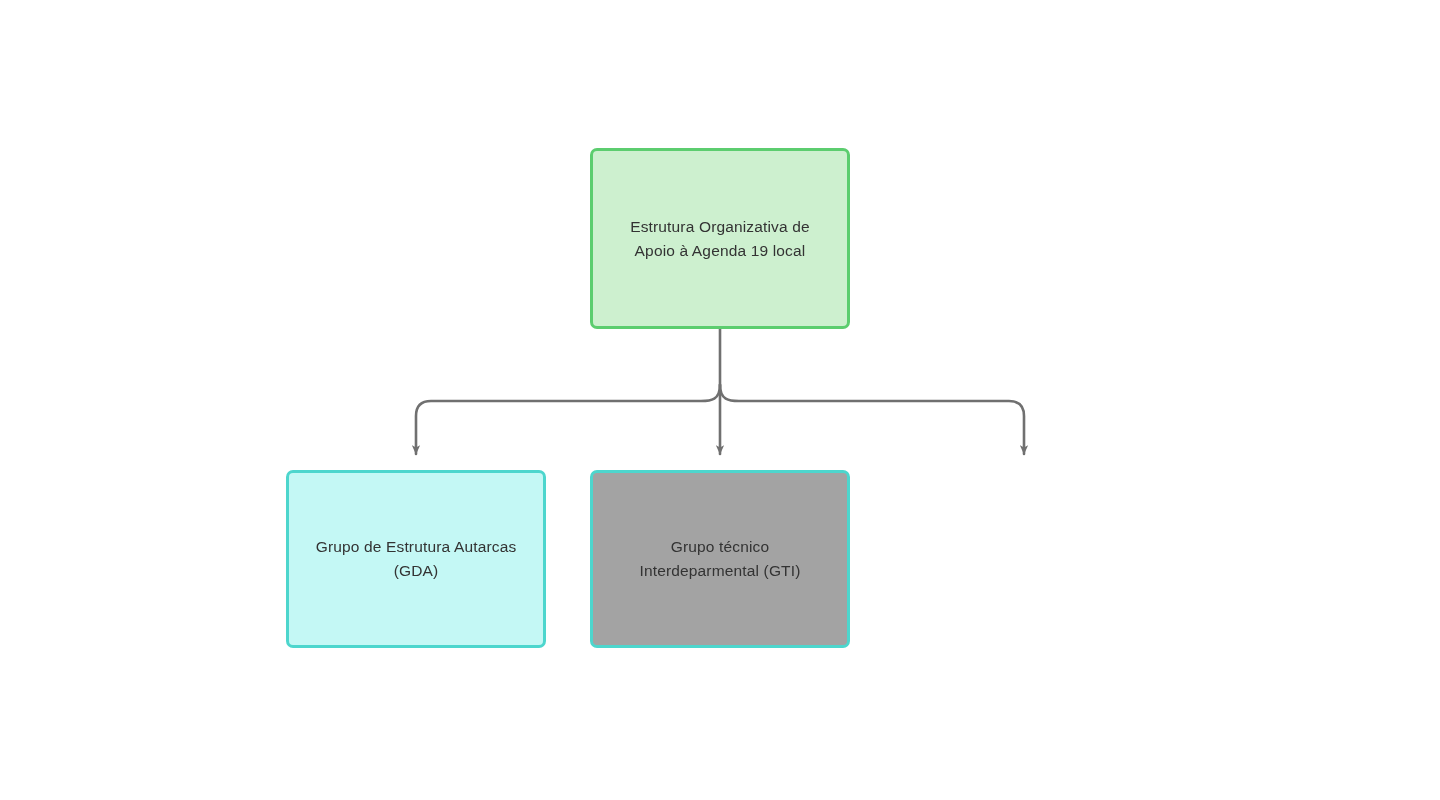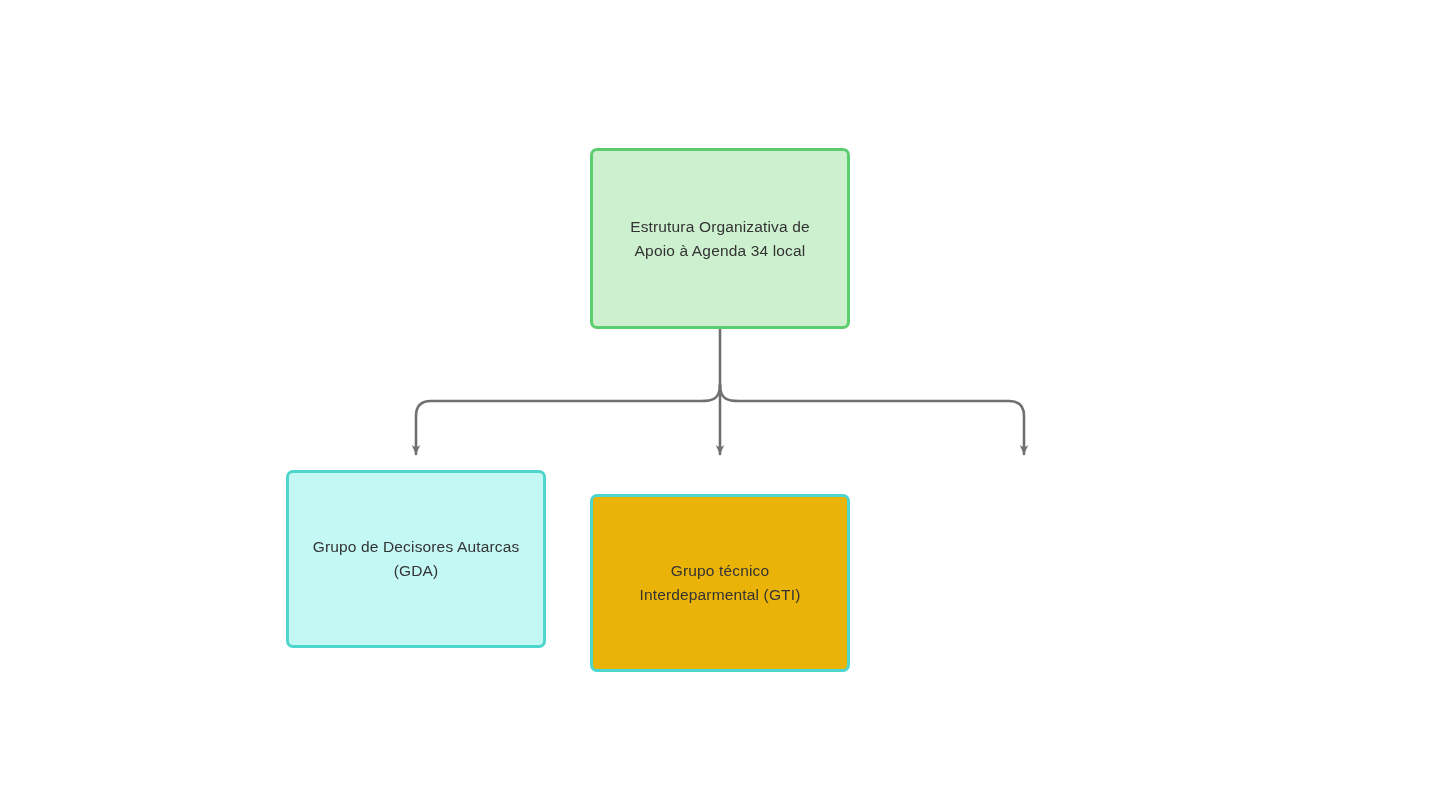--- a/index.html
+++ b/index.html
@@ -62,23 +62,22 @@
     width: 260px;
     height: 178px;
     background: #c4f8f5;
     border-color: #4dd6cd;
   }
   #node-gti {
     left: 590px;
     top: 470px;
     width: 260px;
     height: 178px;
-    background: #eab308;
+    background: #a3a3a3;
     border-color: #4dd6cd;
-    margin-top: 24px;
   }
   #node-forum {
     left: 894px;
     top: 470px;
     width: 260px;
     height: 178px;
     background: #c4f8f5;
     border-color: #4dd6cd;
   }
 </style>
@@ -98,25 +97,25 @@
 
     <path d="M720,385 C720,400 711,401 701,401 L431,401 Q416,401 416,416 L416,454" fill="none" stroke="#707070" stroke-width="2.6" stroke-linecap="round" stroke-linejoin="round" marker-end="url(#arrowhead)"></path>
 
     <path d="M720,385 L720,454" fill="none" stroke="#707070" stroke-width="2.6" stroke-linecap="round" marker-end="url(#arrowhead)"></path>
 
     <path d="M720,385 C720,400 729,401 739,401 L1009,401 Q1024,401 1024,416 L1024,454" fill="none" stroke="#707070" stroke-width="2.6" stroke-linecap="round" stroke-linejoin="round" marker-end="url(#arrowhead)"></path>
   </svg>
 
   <div class="node" id="node-root">
     <div class="node-label">Estrutura Organizativa de
-Apoio à Agenda 34 local</div>
+Apoio à Agenda 19 local</div>
   </div>
 
   <div class="node" id="node-gda">
-    <div class="node-label">Grupo de Decisores Autarcas
+    <div class="node-label">Grupo de Estrutura Autarcas
 (GDA)</div>
   </div>
 
   <div class="node" id="node-gti">
     <div class="node-label">Grupo técnico
 Interdeparmental (GTI)</div>
   </div>
 
 
 </div>

